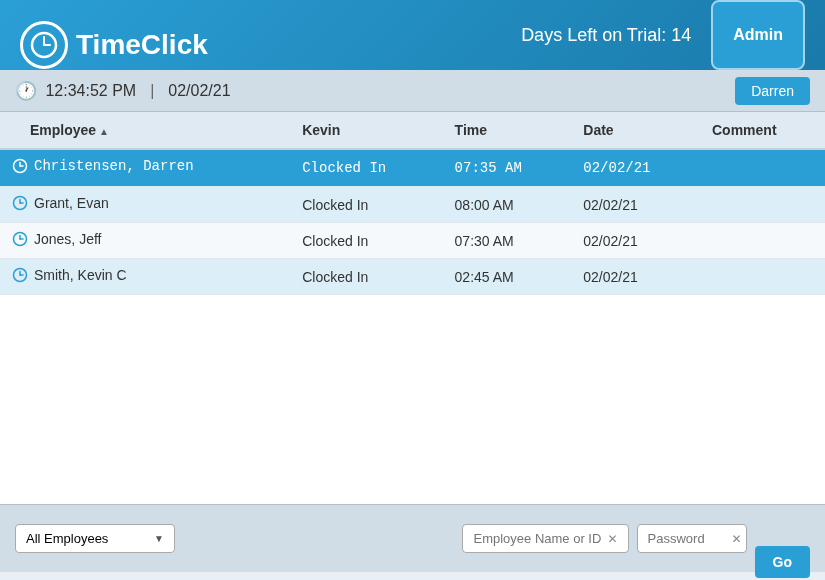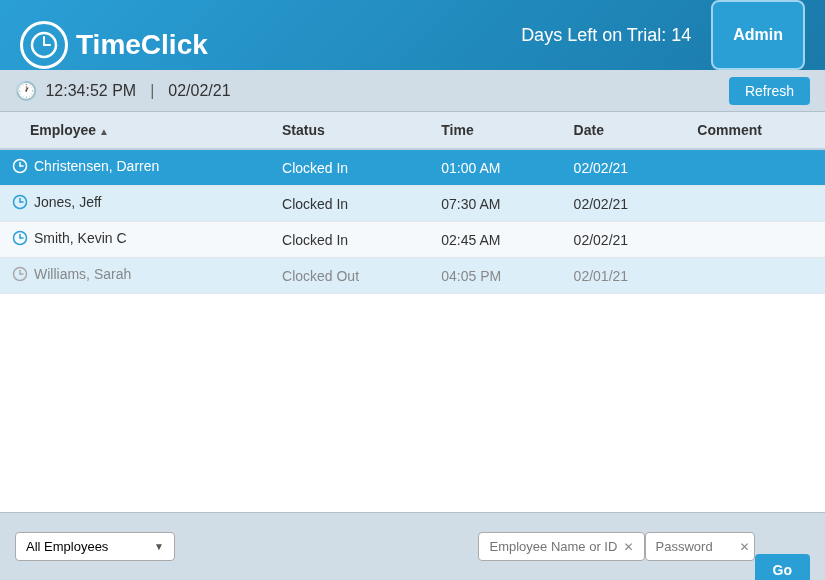--- a/index.html
+++ b/index.html
@@ -122,20 +122,21 @@
       border-bottom: 1px solid #e0e8ee;
     }
     #data-table tbody tr:nth-child(odd) {
       background: #f5f9fc;
     }
     #data-table tbody tr:nth-child(even) {
       background: #dceef8;
     }
     #data-table tbody tr.selected {
       background: #2a9fd6 !important;
+      font-family: Liberation Mono, monospace;
     }
     #data-table tbody tr.selected td {
       color: white !important;
     }
     #data-table tbody tr.dimmed td {
       color: #888;
     }
     #data-table tbody td {
       padding: 8px 12px;
       font-size: 14px;
@@ -156,21 +157,21 @@
     
     #footer {
       background: #d0dce6;
       height: 68px;
       display: flex;
       align-items: center;
       justify-content: space-between;
       padding: 0 15px;
       border-top: 1px solid #b0c0cc;
       position: absolute;
-      bottom: 0;
+      bottom: 8px;
       left: 0;
       right: 0;
     }
     #footer-left {
       display: flex;
       align-items: center;
     }
     #employee-dropdown {
       display: flex;
       align-items: center;
@@ -183,21 +184,21 @@
       cursor: pointer;
     }
     #dropdown-arrow {
       margin-left: auto;
       font-size: 10px;
       color: #555;
     }
     #footer-right {
       display: flex;
       align-items: center;
-      gap: 0;
+      gap: 8px;
     }
     .search-input {
       background: white;
       border: 1px solid #aaa;
       border-radius: 4px;
       padding: 6px 10px;
       font-size: 13px;
       color: #888;
       display: flex;
       align-items: center;
@@ -268,43 +269,54 @@
   </div>
 </div>
 
 <div id="toolbar">
   <div id="time-display">
     <span id="time-icon">🕐</span>
     <span id="time-value">12:34:52 PM</span>
     <span id="separator">|</span>
     <span id="date-value">02/02/21</span>
   </div>
-  <button id="refresh-button">Refresh</button>
+  <button id="refresh-button">Darren</button>
 </div>
 
 <div id="table-container">
   <table id="data-table">
     <thead>
       <tr>
         <th class="sort-asc" style="padding-left: 30px;">Employee</th>
-        <th>Status</th>
+        <th>Kevin</th>
         <th>Time</th>
         <th>Date</th>
         <th>Comment</th>
       </tr>
     </thead>
     <tbody id="table-body">
     <tr class="selected">
           <td><span class="row-icon"><svg class="clock-icon" viewBox="0 0 16 16" fill="none">
                 <circle cx="8" cy="8" r="6.5" stroke="white" stroke-width="1.5"></circle>
                 <line x1="8" y1="8" x2="8" y2="4.5" stroke="white" stroke-width="1.5" stroke-linecap="round"></line>
                 <line x1="8" y1="8" x2="11" y2="8" stroke="white" stroke-width="1.5" stroke-linecap="round"></line>
               </svg>Christensen, Darren</span></td>
           <td>Clocked In</td>
-          <td>01:00 AM</td>
+          <td>07:35 AM</td>
+          <td>02/02/21</td>
+          <td></td>
+        </tr>
+        <tr>
+          <td><span class="row-icon"><svg class="clock-icon" viewBox="0 0 16 16" fill="none">
+                <circle cx="8" cy="8" r="6.5" stroke="#2a9fd6" stroke-width="1.5"></circle>
+                <line x1="8" y1="8" x2="8" y2="4.5" stroke="#2a9fd6" stroke-width="1.5" stroke-linecap="round"></line>
+                <line x1="8" y1="8" x2="11" y2="8" stroke="#2a9fd6" stroke-width="1.5" stroke-linecap="round"></line>
+              </svg>Grant, Evan</span></td>
+          <td class="status-clocked-in">Clocked In</td>
+          <td>08:00 AM</td>
           <td>02/02/21</td>
           <td></td>
         </tr>
         <tr>
           <td><span class="row-icon"><svg class="clock-icon" viewBox="0 0 16 16" fill="none">
                 <circle cx="8" cy="8" r="6.5" stroke="#2a9fd6" stroke-width="1.5"></circle>
                 <line x1="8" y1="8" x2="8" y2="4.5" stroke="#2a9fd6" stroke-width="1.5" stroke-linecap="round"></line>
                 <line x1="8" y1="8" x2="11" y2="8" stroke="#2a9fd6" stroke-width="1.5" stroke-linecap="round"></line>
               </svg>Jones, Jeff</span></td>
           <td class="status-clocked-in">Clocked In</td>
@@ -316,31 +328,20 @@
           <td><span class="row-icon"><svg class="clock-icon" viewBox="0 0 16 16" fill="none">
                 <circle cx="8" cy="8" r="6.5" stroke="#2a9fd6" stroke-width="1.5"></circle>
                 <line x1="8" y1="8" x2="8" y2="4.5" stroke="#2a9fd6" stroke-width="1.5" stroke-linecap="round"></line>
                 <line x1="8" y1="8" x2="11" y2="8" stroke="#2a9fd6" stroke-width="1.5" stroke-linecap="round"></line>
               </svg>Smith, Kevin C</span></td>
           <td class="status-clocked-in">Clocked In</td>
           <td>02:45 AM</td>
           <td>02/02/21</td>
           <td></td>
         </tr>
-        <tr class="dimmed">
-          <td><span class="row-icon"><svg class="clock-icon" viewBox="0 0 16 16" fill="none">
-                <circle cx="8" cy="8" r="6.5" stroke="#aaa" stroke-width="1.5"></circle>
-                <line x1="8" y1="8" x2="8" y2="4.5" stroke="#aaa" stroke-width="1.5" stroke-linecap="round"></line>
-                <line x1="8" y1="8" x2="11" y2="8" stroke="#aaa" stroke-width="1.5" stroke-linecap="round"></line>
-              </svg>Williams, Sarah</span></td>
-          <td>Clocked Out</td>
-          <td>04:05 PM</td>
-          <td>02/01/21</td>
-          <td></td>
-        </tr>
       </tbody>
   </table>
 </div>
 
 <div id="footer">
   <div id="footer-left">
     <div id="employee-dropdown">
       <span>All Employees</span>
       <span id="dropdown-arrow">▼</span>
     </div>

